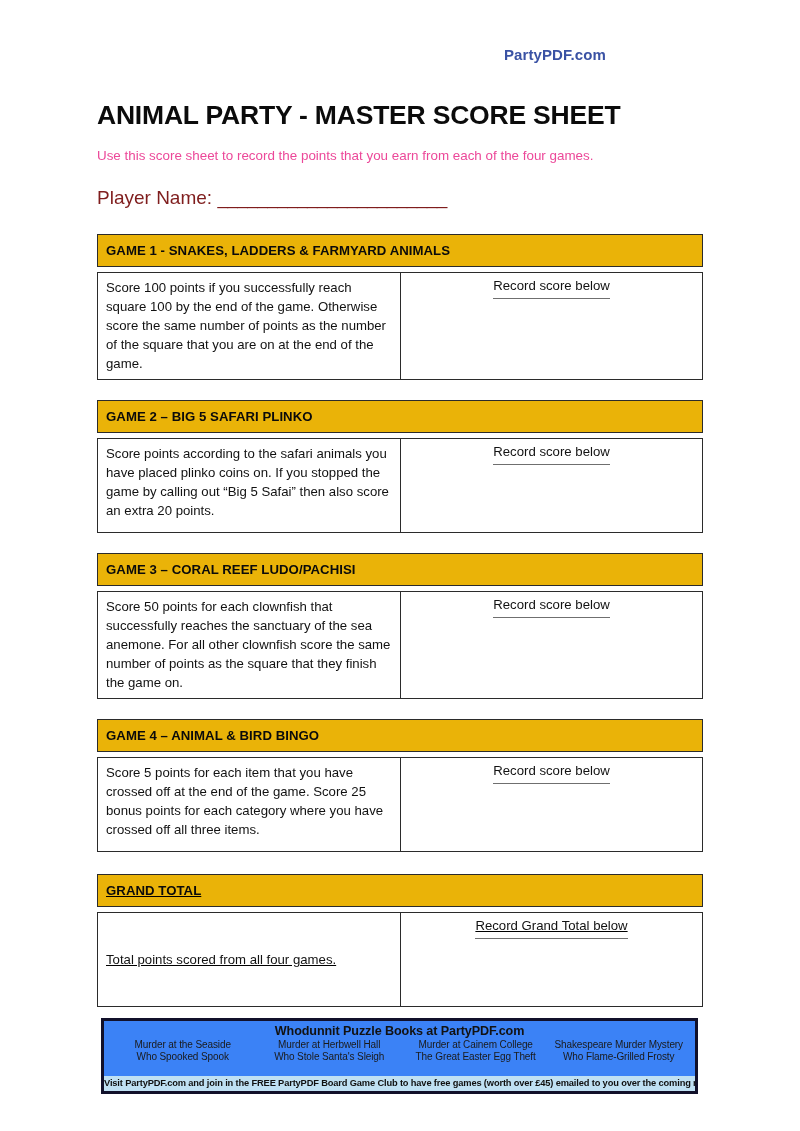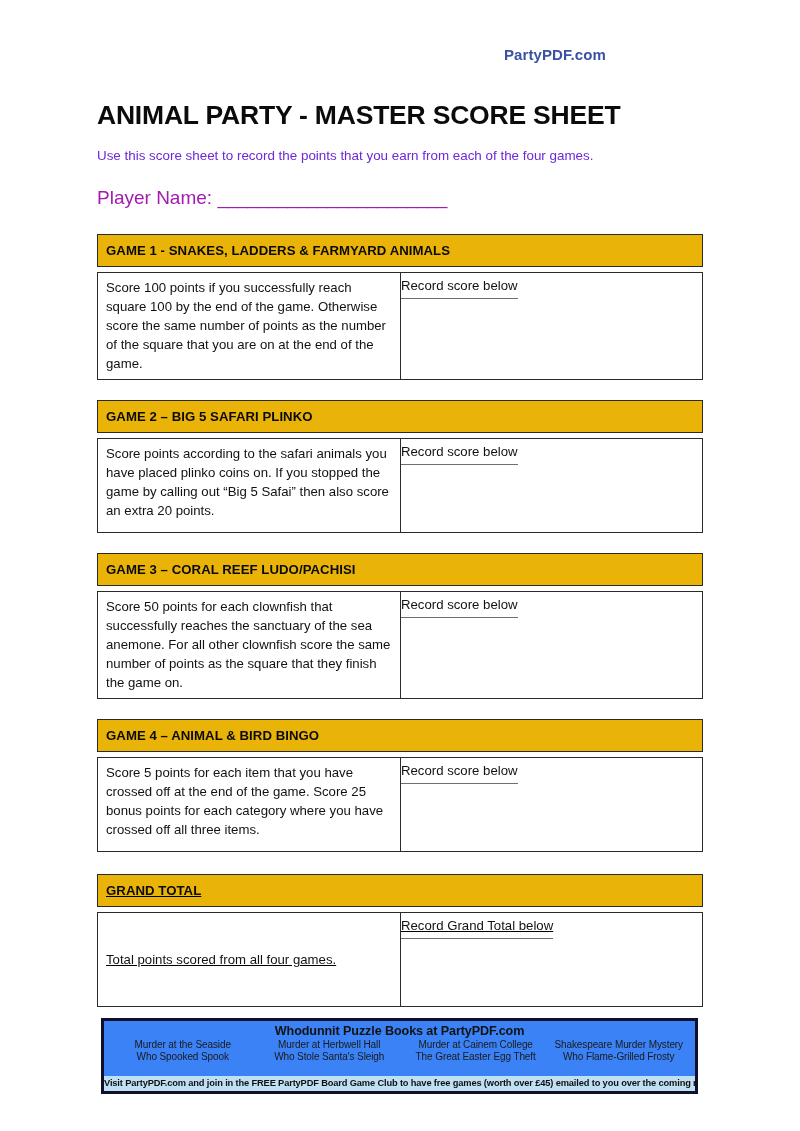--- a/index.html
+++ b/index.html
@@ -50,29 +50,29 @@
     letter-spacing: -0.2px;
     line-height: 1.15;
     color: #0b0b0b;
   }
 
   p.intro {
     margin: 0;
     padding-top: 17px;
     font-size: 13.4px;
     line-height: 1.3;
-    color: #6d28d9;
+    color: #ec4899;
   }
 
   .player-line {
     margin: 0;
     padding-top: 21px;
     font-size: 19px;
     line-height: 1.25;
-    color: #a21caf;
+    color: #7f1d1d;
     white-space: nowrap;
   }
   .player-line .blank {
     letter-spacing: -0.6px;
   }
 
   
   .game-block {
     margin-top: 20px;
   }
@@ -103,21 +103,22 @@
     width: 303px;
     border-right: 1.6px solid #2b2b2b;
     padding: 5px 8px 6px 8px;
     font-size: 13.2px;
     line-height: 1.44;
     color: #121212;
   }
   .gb-score {
     flex: 1;
     display: flex;
-    flex-direction: row;
+    flex-direction: column;
+    align-items: center;
   }
   .gb-score-label {
     height: 26px;
     border-bottom: 1px solid #6f6f6f;
     display: flex;
     align-items: center;
     justify-content: center;
     font-size: 13.2px;
     color: #121212;
   }

